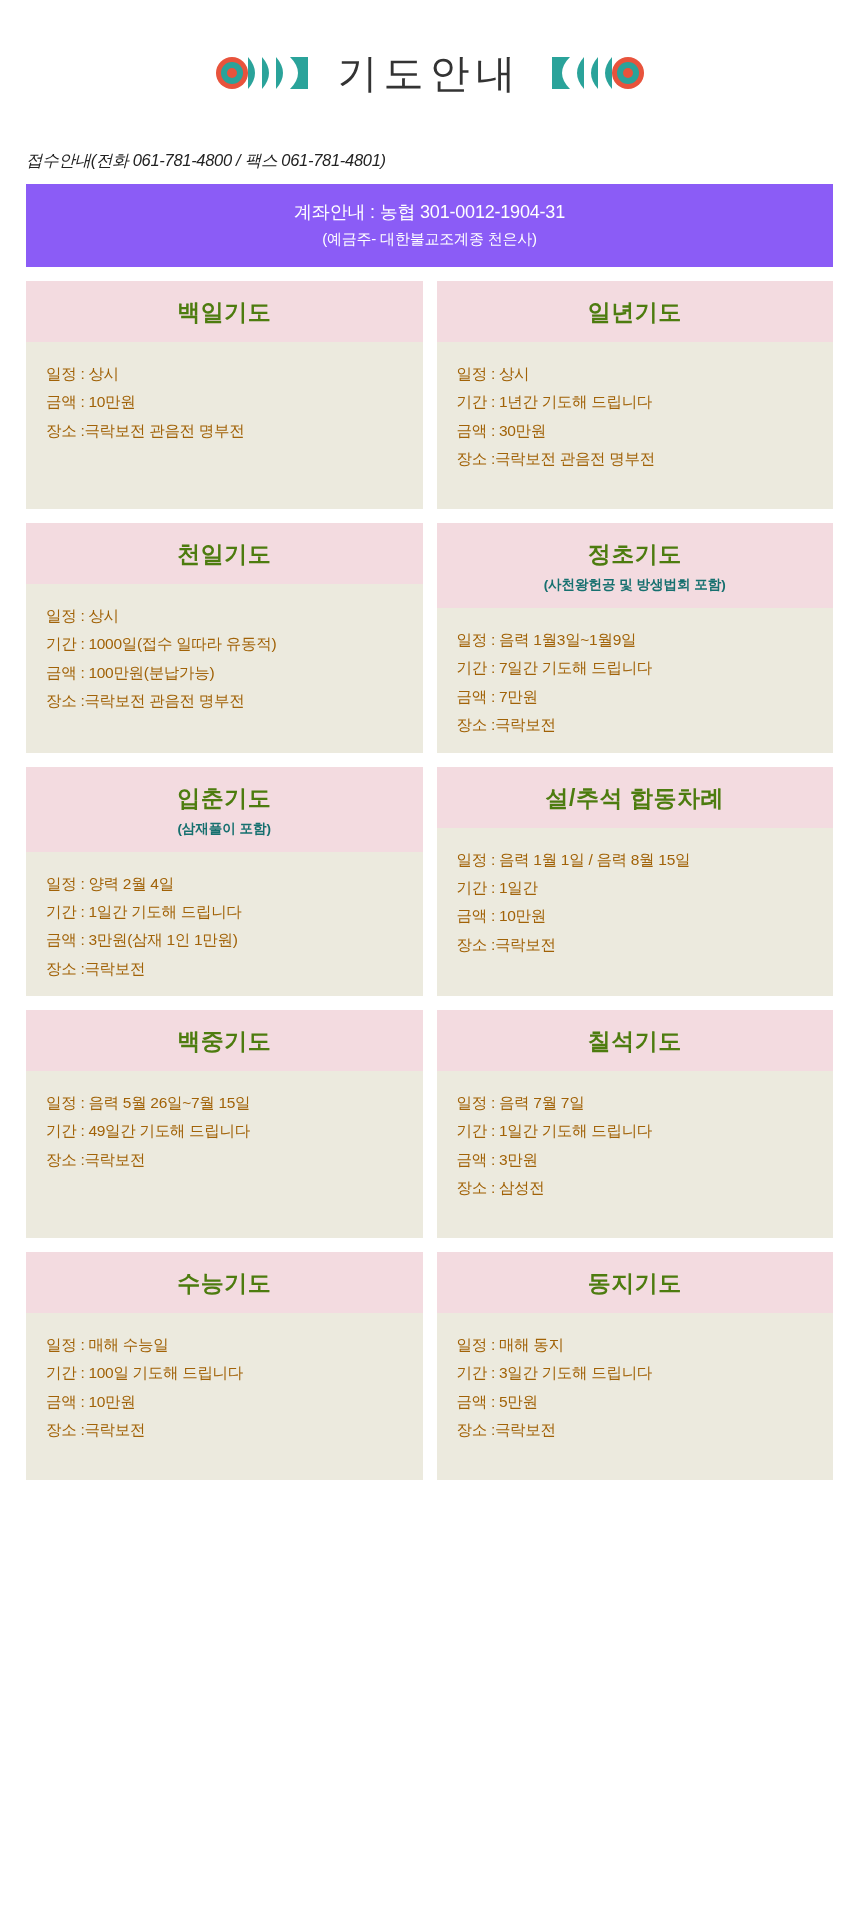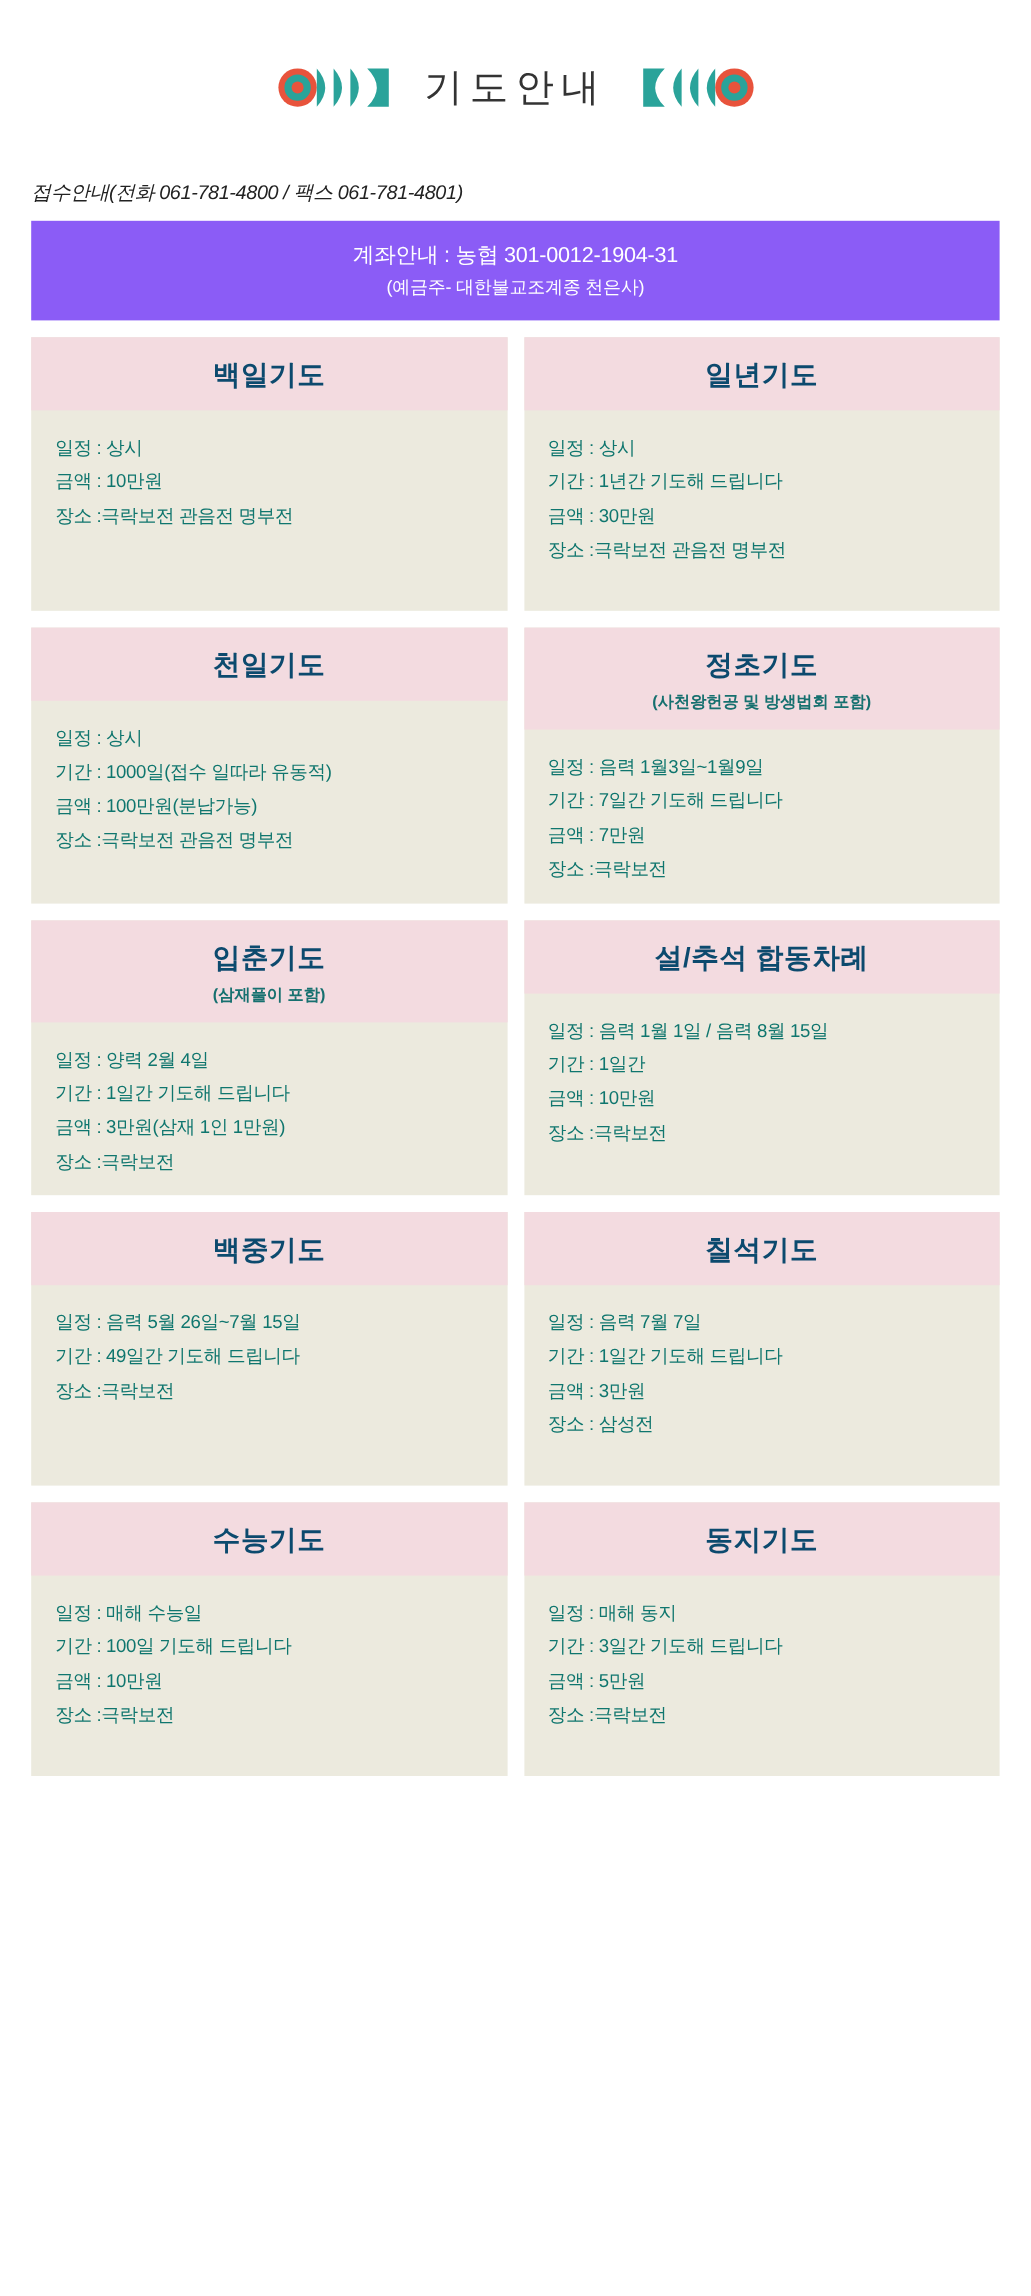--- a/index.html
+++ b/index.html
@@ -29,21 +29,21 @@
     gap: 14px;
     height: 86px;
   }
   .ornament {
     display: flex;
     align-items: center;
     height: 42px;
   }
   .ornament svg { display: block; }
   .page-title {
-    font-size: 32px;
+    font-size: 40px;
     letter-spacing: 6px;
     color: #333333;
     font-weight: 400;
     white-space: nowrap;
   }
 
   
   .contact-line {
     margin: 34px 0 12px 26px;
     font-size: 16.5px;
@@ -83,42 +83,42 @@
     display: flex;
     flex-direction: column;
     min-height: 228px;
   }
   .card-head {
     background: #f3dbe0;
     text-align: center;
     padding: 16px 8px 14px;
   }
   .card-title {
-    color: #0c4a6e;
+    color: #4d7c0f;
     font-size: 23px;
     font-weight: 700;
     letter-spacing: 0.5px;
   }
   .card-subtitle {
     color: #16706f;
     font-size: 13.5px;
     font-weight: 700;
     margin-top: 6px;
   }
   .card-body {
     padding: 22px 20px 18px;
     display: flex;
     flex-direction: column;
     justify-content: flex-start;
     gap: 9px;
     flex: 1;
   }
   .card-line {
     font-size: 15.5px;
-    color: #0f766e;
+    color: #a16207;
     letter-spacing: -0.3px;
     line-height: 1.25;
   }
   
   .card.has-sub .card-body { }
 </style>
 </head>
 <body>
 
 <div class="page">

